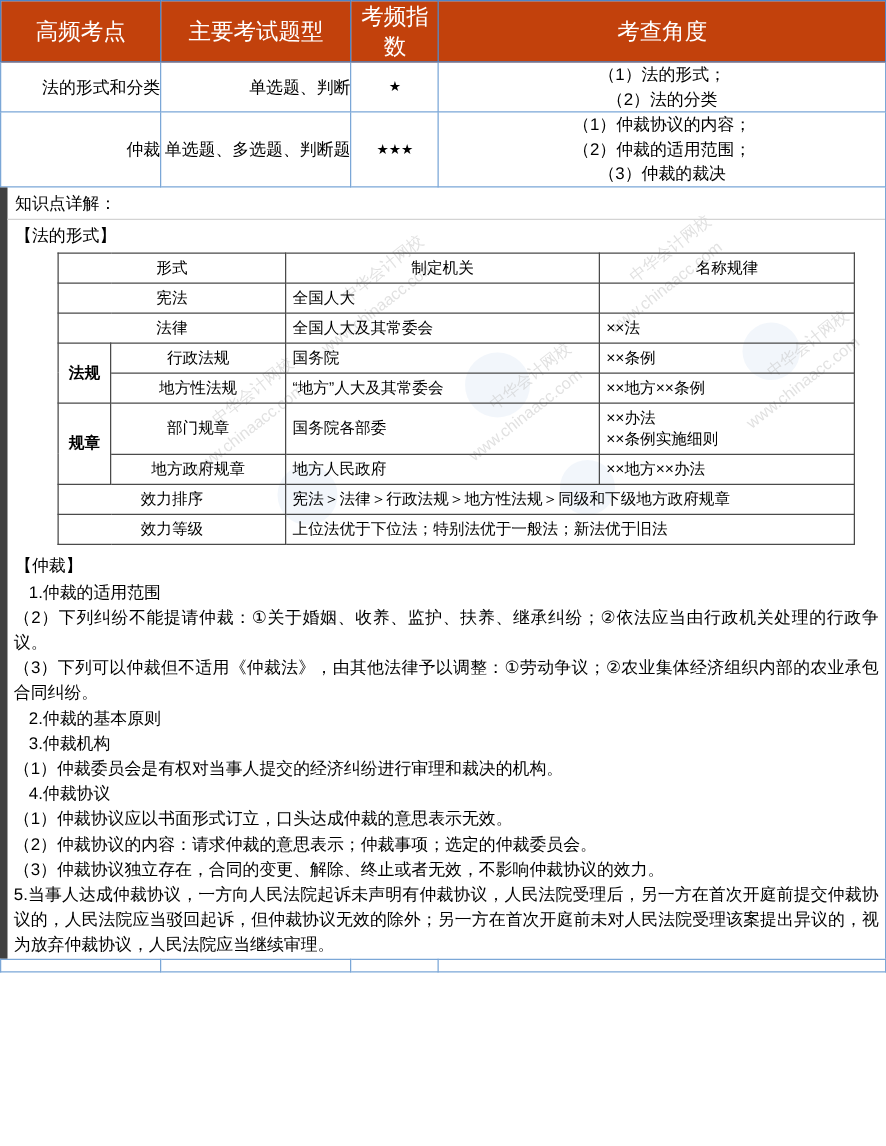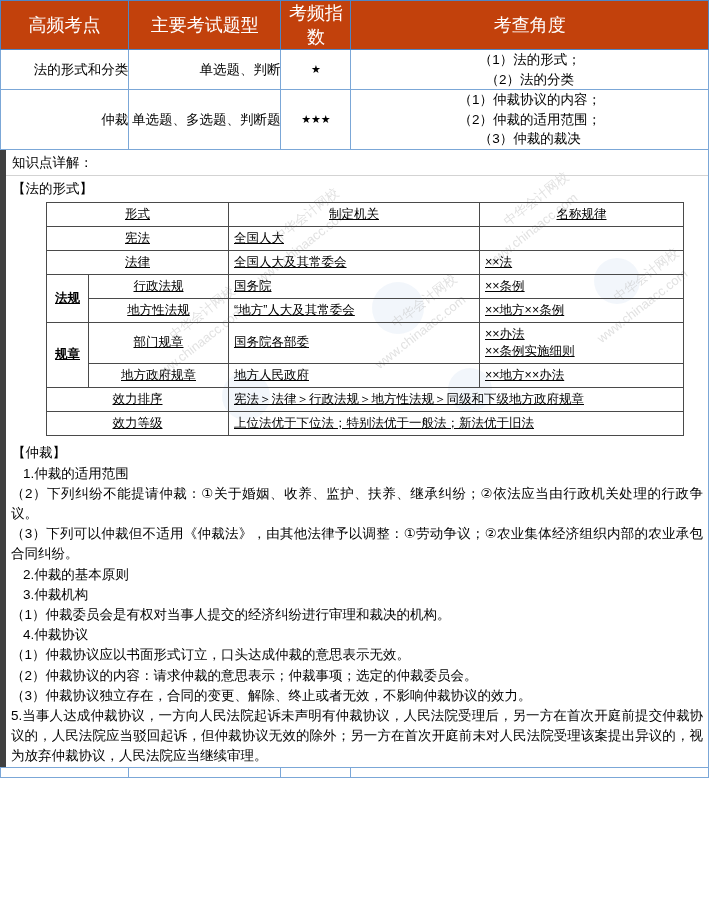--- a/index.html
+++ b/index.html
@@ -89,21 +89,21 @@
     border-bottom: 1px solid #d3d3d3;
     line-height: 18px;
   }
   .sec-title {
     font-size: 13.5px;
     padding: 3px 6px 2px 6px;
     line-height: 19px;
   }
 
   
-  .inner-wrap { padding: 2px 0 4px 40px; text-decoration: underline; }
+  .inner-wrap { padding: 2px 0 4px 40px; }
   table.inner {
     border-collapse: collapse;
     table-layout: fixed;
     width: 637px;
     background: transparent;
   }
   table.inner td {
     border: 1px solid #4a4a4a;
     font-size: 12.5px;
     padding: 3px 5px;

